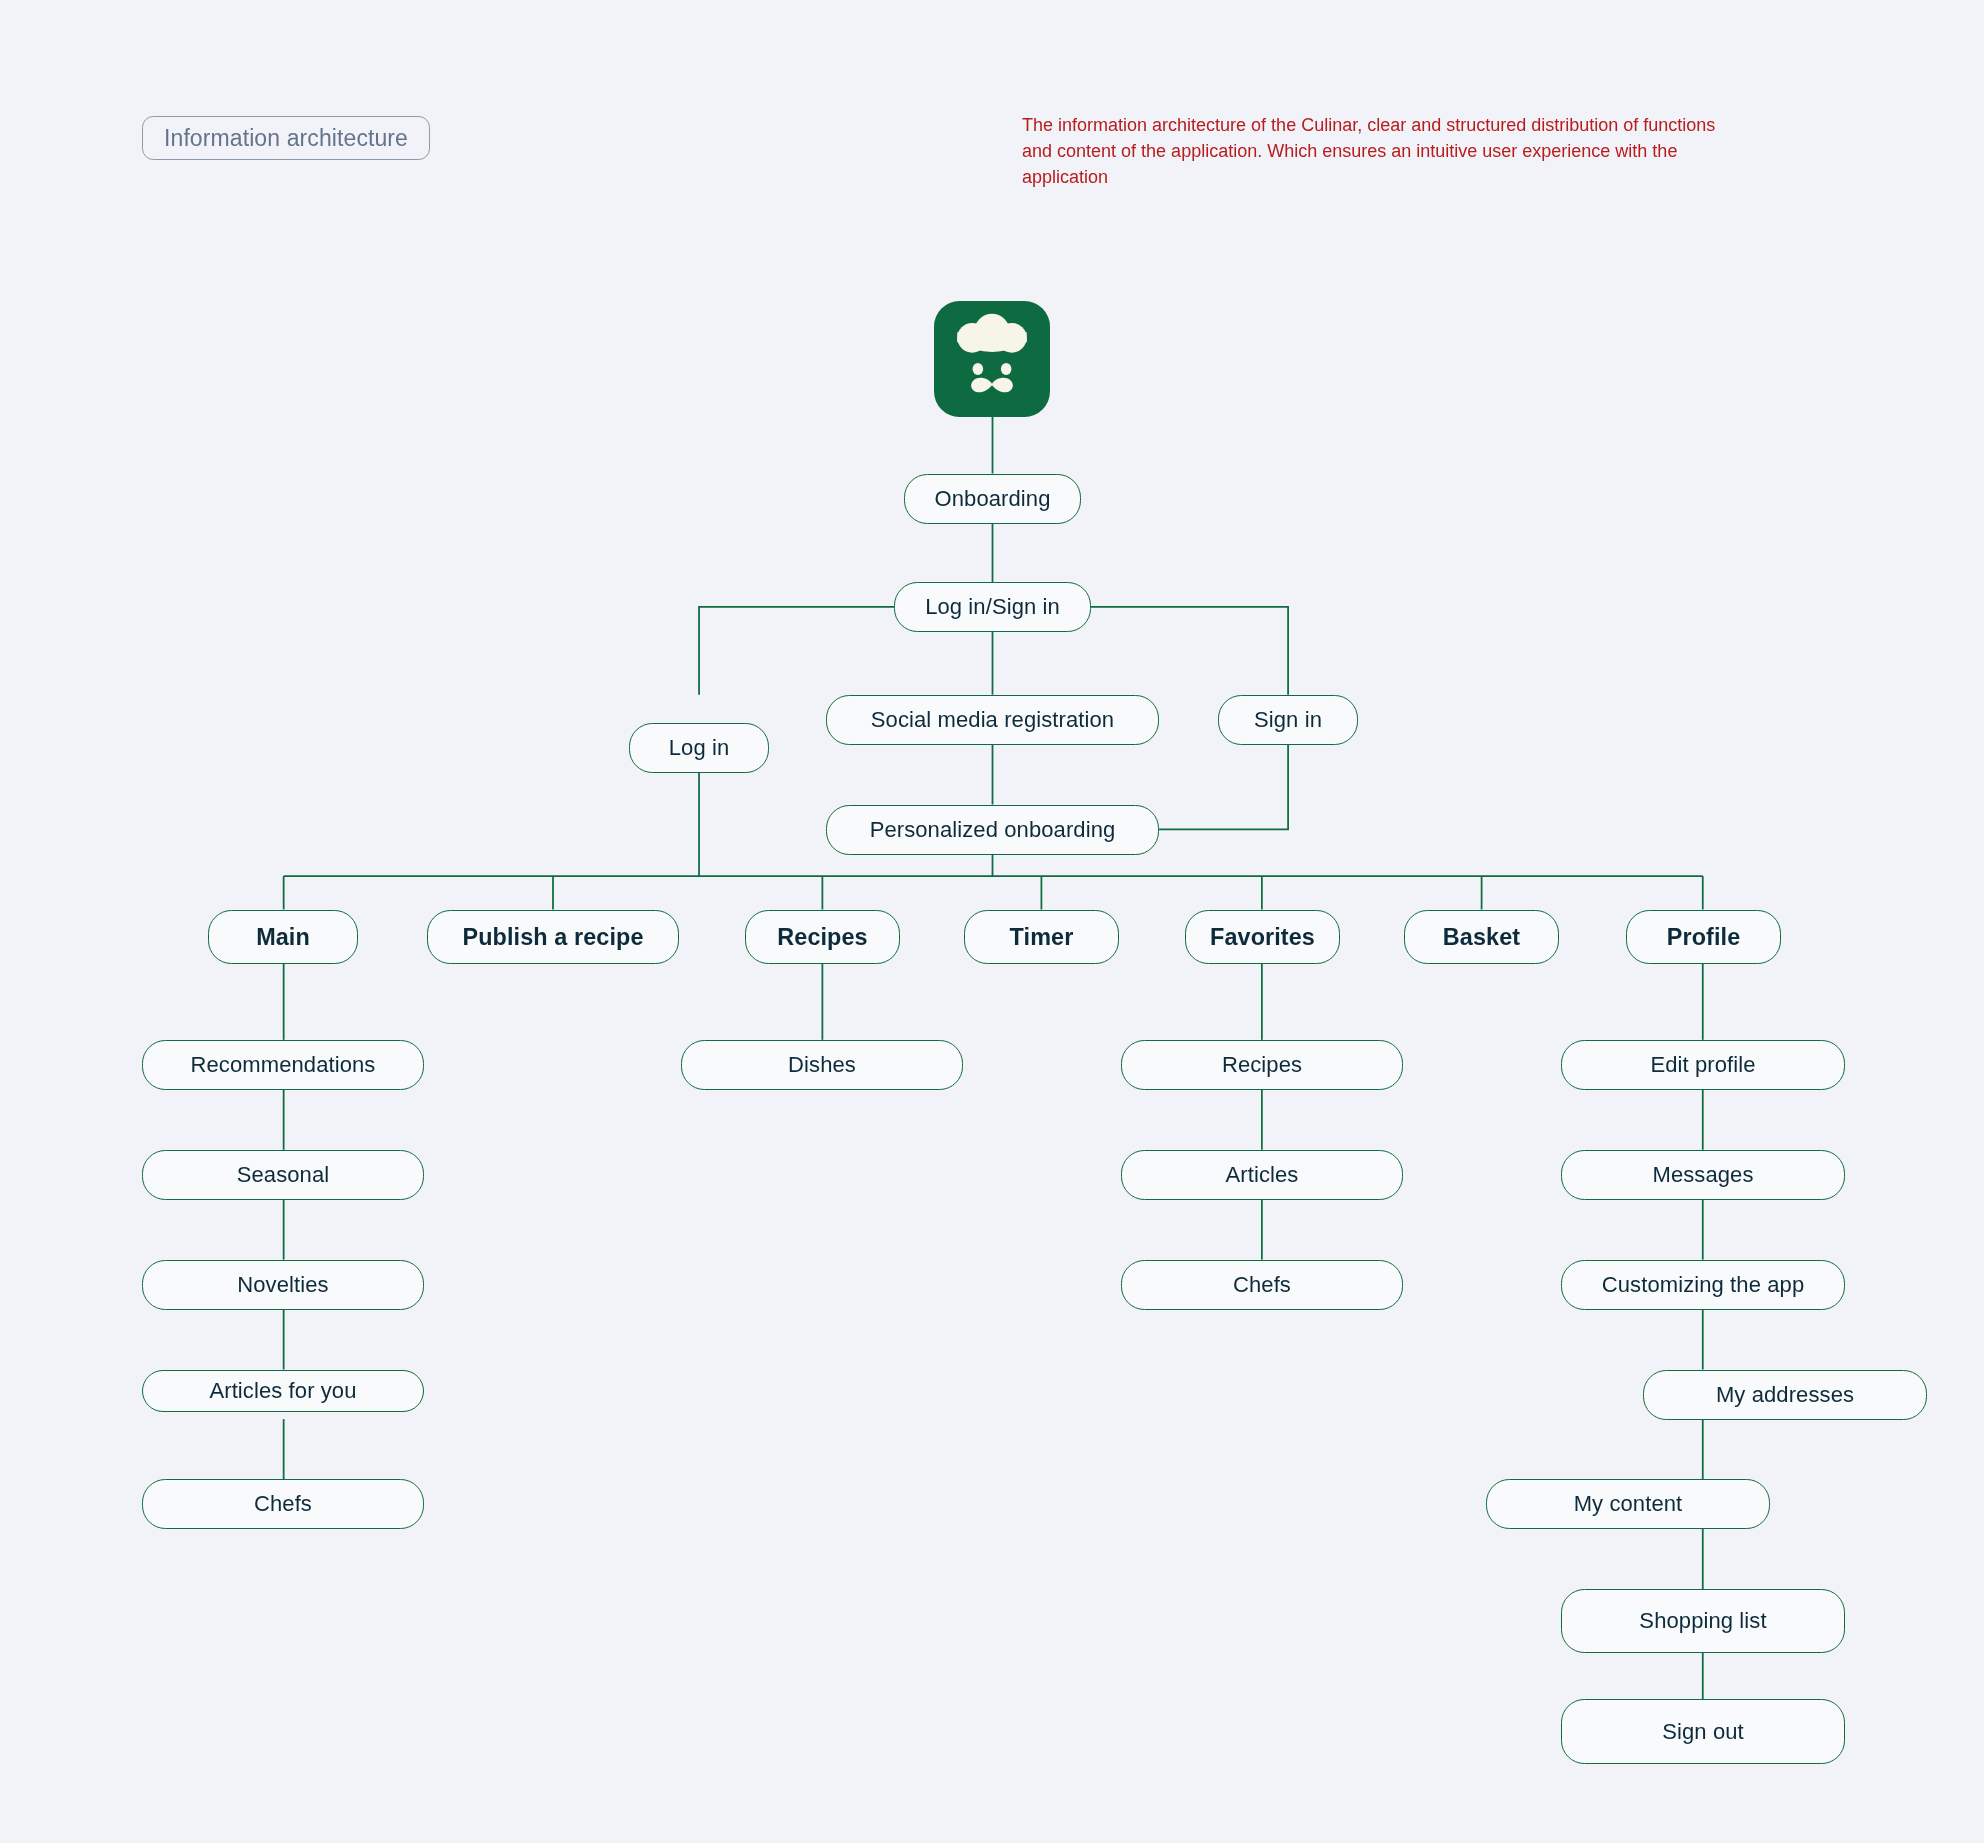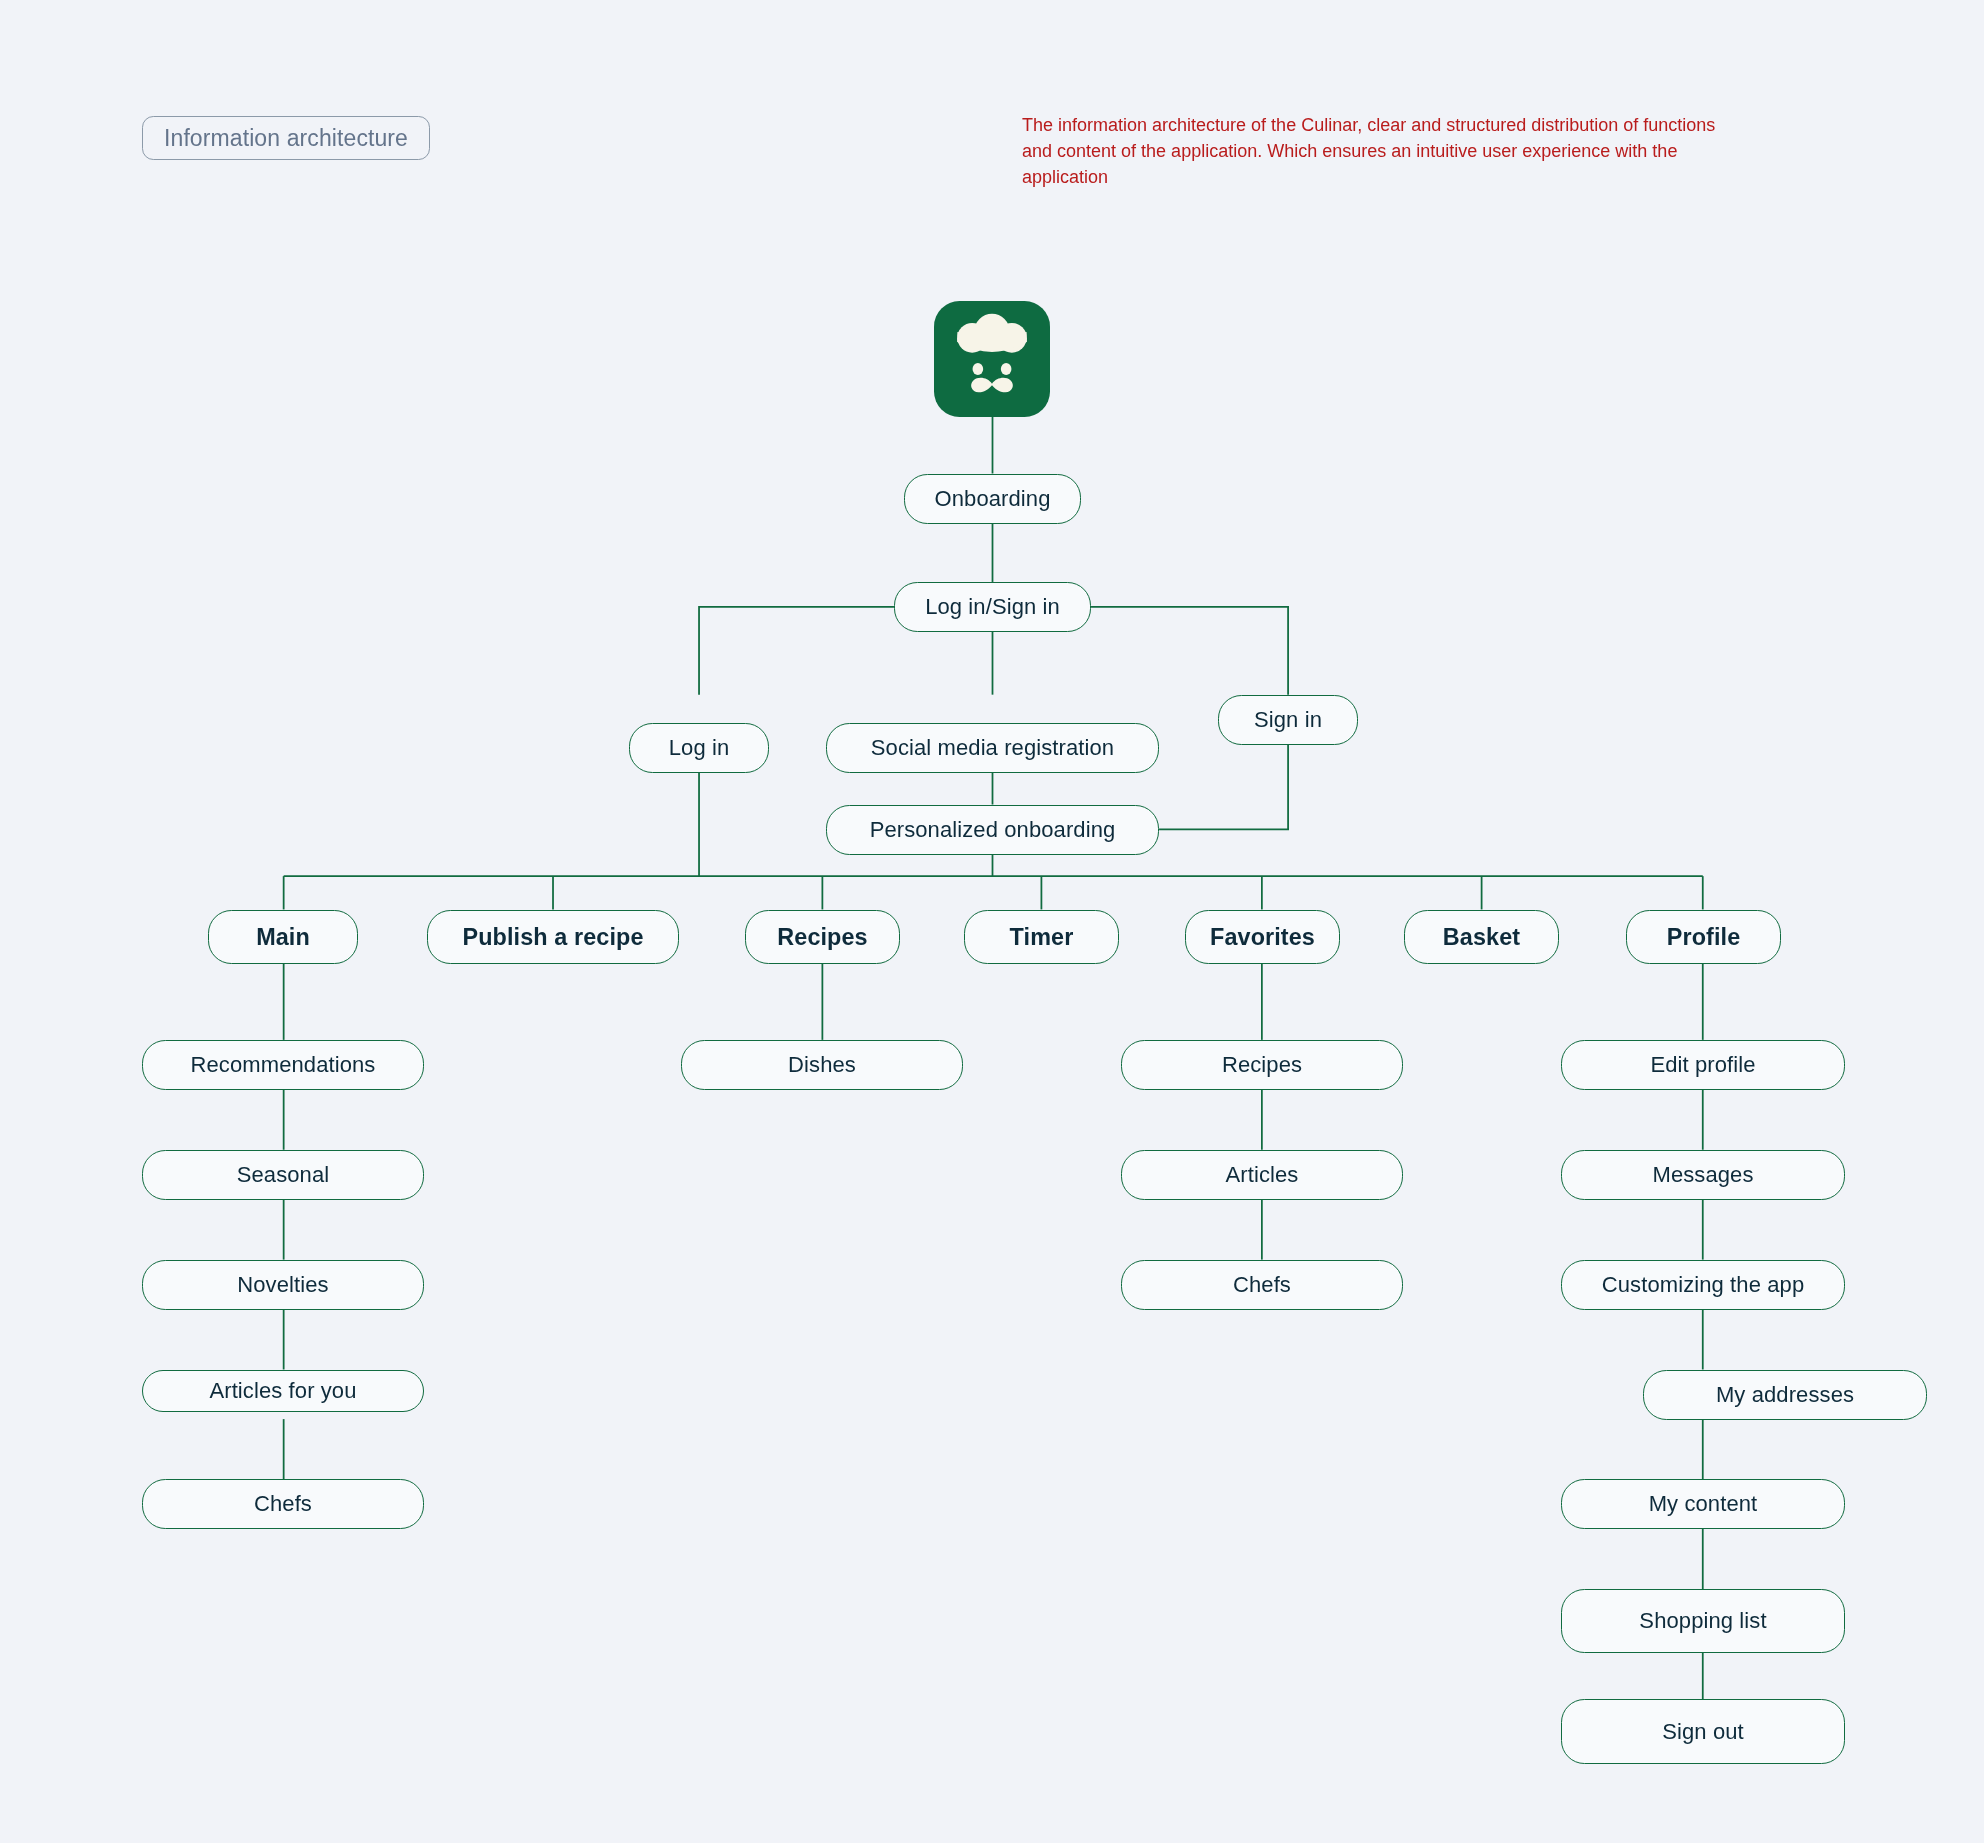--- a/index.html
+++ b/index.html
@@ -102,21 +102,21 @@
         <ellipse cx="62" cy="96" rx="7.5" ry="8.5"></ellipse>
         <ellipse cx="102" cy="96" rx="7.5" ry="8.5"></ellipse>
         <path d="M82,117 C76,108 63,106 56,112 C49,118 53,129 63,129 C72,129 78,124 82,119 C86,124 92,129 101,129 C111,129 115,118 108,112 C101,106 88,108 82,117 Z"></path>
       </g>
     </svg>
   </div>
 
 <div class="node" style="left: 904px; top: 474px; width: 177px; height: 50px;">Onboarding</div>
     <div class="node" style="left: 894px; top: 582px; width: 197px; height: 50px;">Log in/Sign in</div>
     <div class="node" style="left: 629px; top: 695px; width: 140px; height: 50px; margin-top: 28px;">Log in</div>
-    <div class="node" style="left: 826px; top: 695px; width: 333px; height: 50px; margin-top: 28px;">Social media registration</div>
+    <div class="node" style="left: 826px; top: 695px; width: 333px; height: 50px;">Social media registration</div>
     <div class="node" style="left: 1218px; top: 695px; width: 140px; height: 50px;">Sign in</div>
     <div class="node" style="left: 826px; top: 805px; width: 333px; height: 50px;">Personalized onboarding</div>
     <div class="node lvl-top" style="left: 208px; top: 910px; width: 150px; height: 54px;">Main</div>
     <div class="node lvl-top" style="left: 427px; top: 910px; width: 252px; height: 54px;">Publish a recipe</div>
     <div class="node lvl-top" style="left: 745px; top: 910px; width: 155px; height: 54px;">Recipes</div>
     <div class="node lvl-top" style="left: 964px; top: 910px; width: 155px; height: 54px;">Timer</div>
     <div class="node lvl-top" style="left: 1185px; top: 910px; width: 155px; height: 54px;">Favorites</div>
     <div class="node lvl-top" style="left: 1404px; top: 910px; width: 155px; height: 54px;">Basket</div>
     <div class="node lvl-top" style="left: 1626px; top: 910px; width: 155px; height: 54px;">Profile</div>
     <div class="node" style="left: 142px; top: 1040px; width: 282px; height: 50px;">Recommendations</div>
@@ -125,17 +125,17 @@
     <div class="node" style="left: 142px; top: 1370px; width: 282px; height: 42px;">Articles for you</div>
     <div class="node" style="left: 142px; top: 1479px; width: 282px; height: 50px;">Chefs</div>
     <div class="node" style="left: 681px; top: 1040px; width: 282px; height: 50px;">Dishes</div>
     <div class="node" style="left: 1121px; top: 1040px; width: 282px; height: 50px;">Recipes</div>
     <div class="node" style="left: 1121px; top: 1150px; width: 282px; height: 50px;">Articles</div>
     <div class="node" style="left: 1121px; top: 1260px; width: 282px; height: 50px;">Chefs</div>
     <div class="node" style="left: 1561px; top: 1040px; width: 284px; height: 50px;">Edit profile</div>
     <div class="node" style="left: 1561px; top: 1150px; width: 284px; height: 50px;">Messages</div>
     <div class="node" style="left: 1561px; top: 1260px; width: 284px; height: 50px;">Customizing the app</div>
     <div class="node" style="left: 1643px; top: 1370px; width: 284px; height: 50px;">My addresses</div>
-    <div class="node" style="left: 1561px; top: 1479px; width: 284px; height: 50px;">My content</div>
+    <div class="node" style="left: 1486px; top: 1479px; width: 284px; height: 50px;">My content</div>
     <div class="node" style="left: 1561px; top: 1589px; width: 284px; height: 64px;">Shopping list</div>
     <div class="node" style="left: 1561px; top: 1699px; width: 284px; height: 65px;">Sign out</div>
   </div>
 
 
 </body></html>

